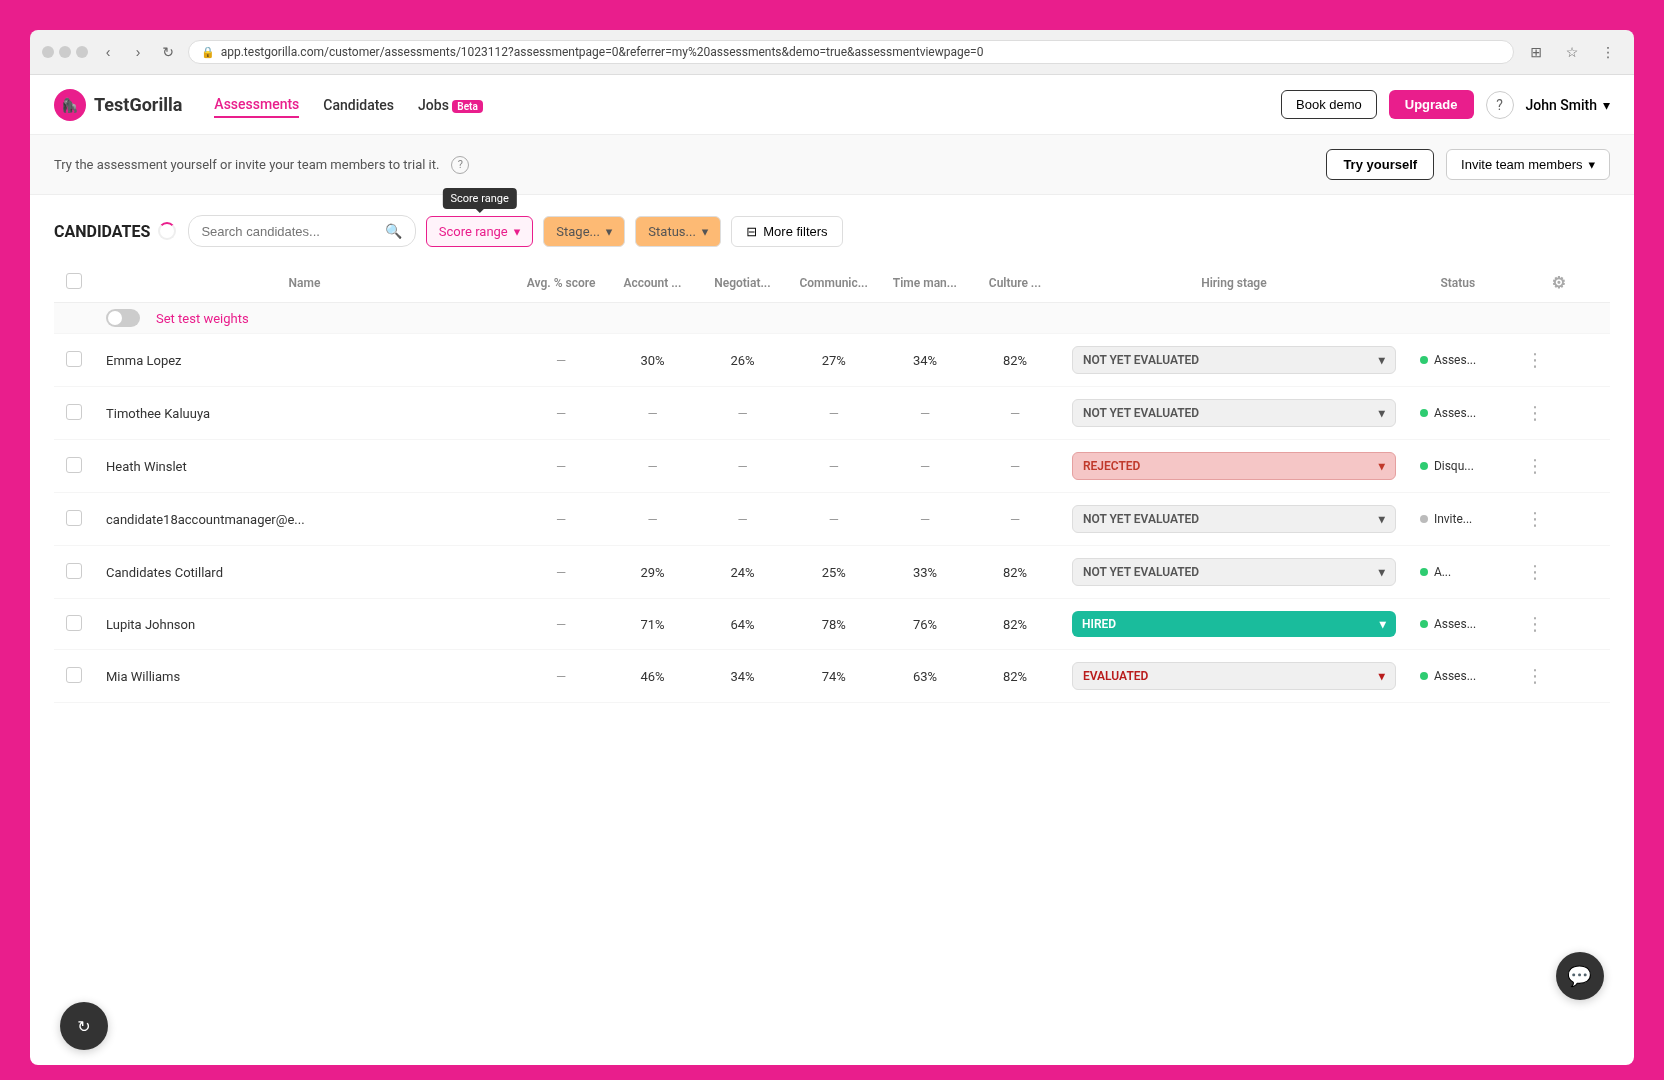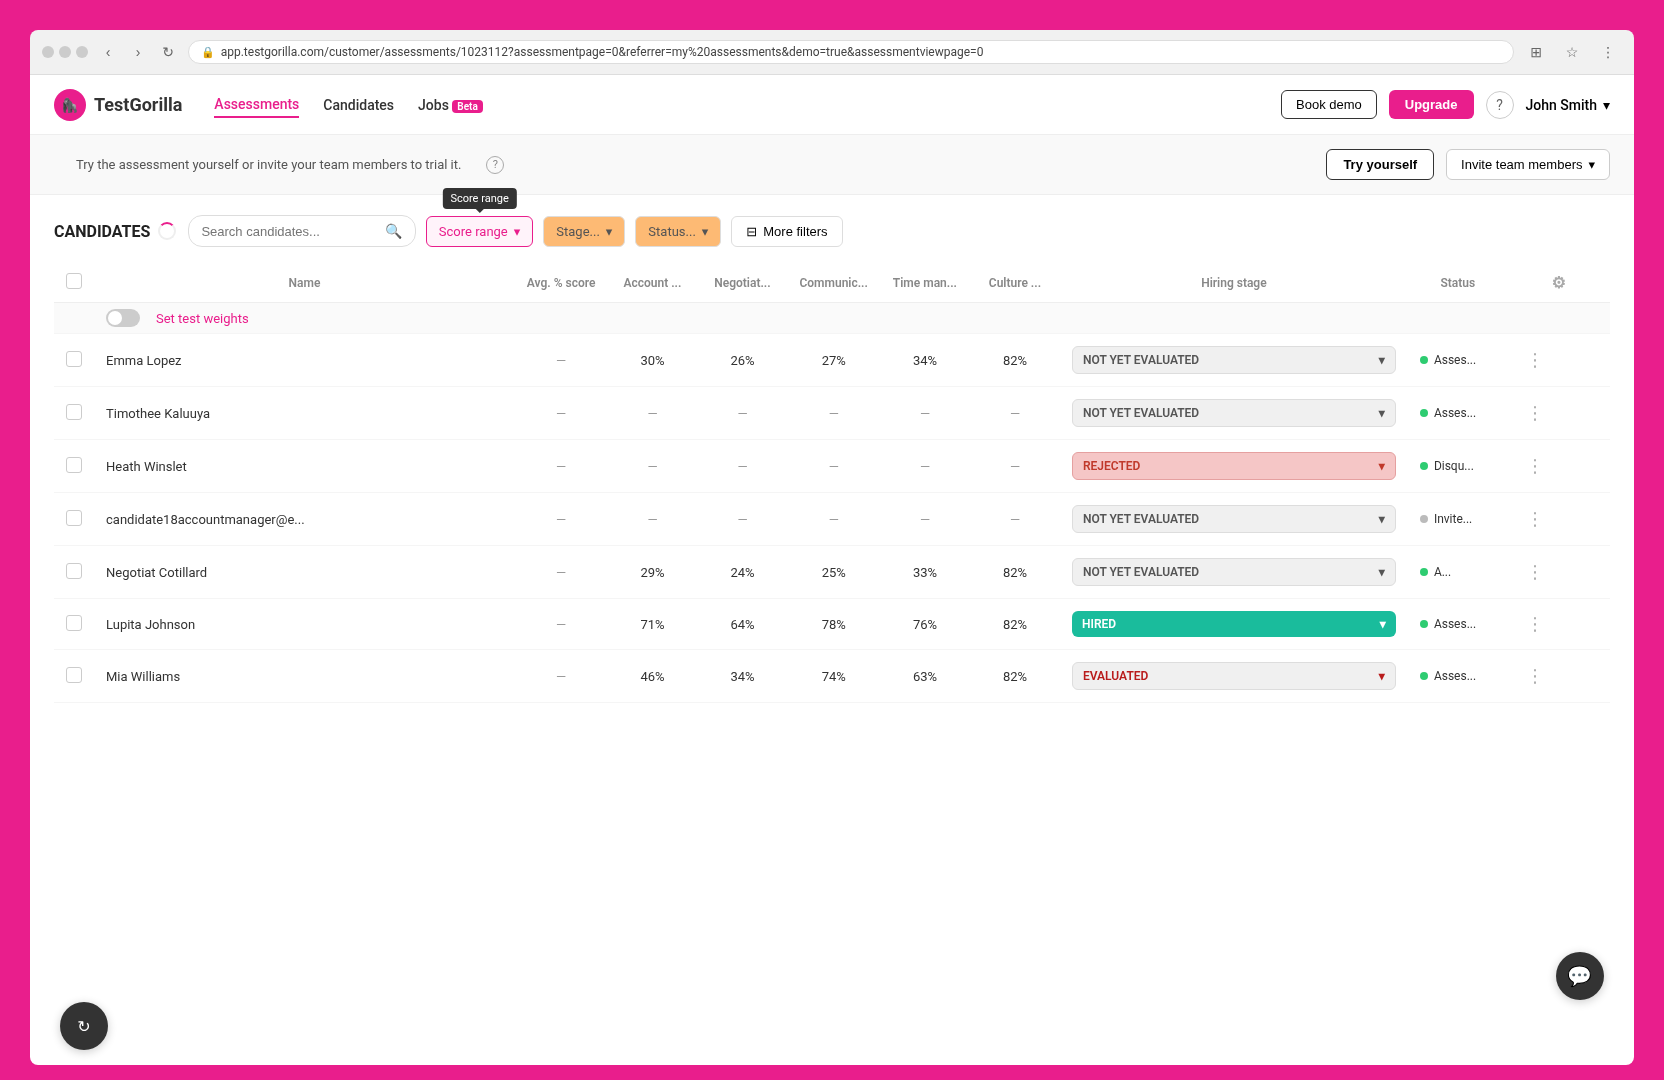--- a/index.html
+++ b/index.html
@@ -131,22 +131,22 @@
     
     .trial-banner {
       background: #f9f9f9;
       border-bottom: 1px solid #eee;
       padding: 14px 24px;
       display: flex;
       align-items: center;
       justify-content: space-between;
     }
     .trial-text {
-      display: flex; align-items: center; gap: 25px;
-      font-size: 13px; color: #555; margin-left: 22px;
+      display: flex; align-items: center; gap: 12px;
+      font-size: 13px; color: #555;
     }
     .trial-actions {
       display: flex; align-items: center; gap: 12px;
     }
     .btn-try-yourself {
       border: 1.5px solid #333; background: white;
       padding: 7px 16px; border-radius: 6px;
       font-size: 13px; font-weight: 600; cursor: pointer;
     }
     .btn-invite {
@@ -659,21 +659,21 @@
       </div>
     </td>
     <td>
       <button class="more-options-btn">⋮</button>
     </td>
   </tr>
           <tr>
     <td class="col-check">
       <div class="checkbox"></div>
     </td>
-    <td class="col-name">Negotiat Cotillard</td>
+    <td class="col-name">Candidates Cotillard</td>
     <td class="col-score"><span class="dash">—</span></td>
     <td class="col-test" style="text-align:center">29%</td>
     <td class="col-test" style="text-align:center">24%</td>
     <td class="col-test" style="text-align:center">25%</td>
     <td class="col-test" style="text-align:center">33%</td>
     <td class="col-test" style="text-align:center">82%</td>
     <td class="col-stage">
       <div class="stage-badge stage-not-evaluated">
         <span>NOT YET EVALUATED</span>
         <span>▾</span>

